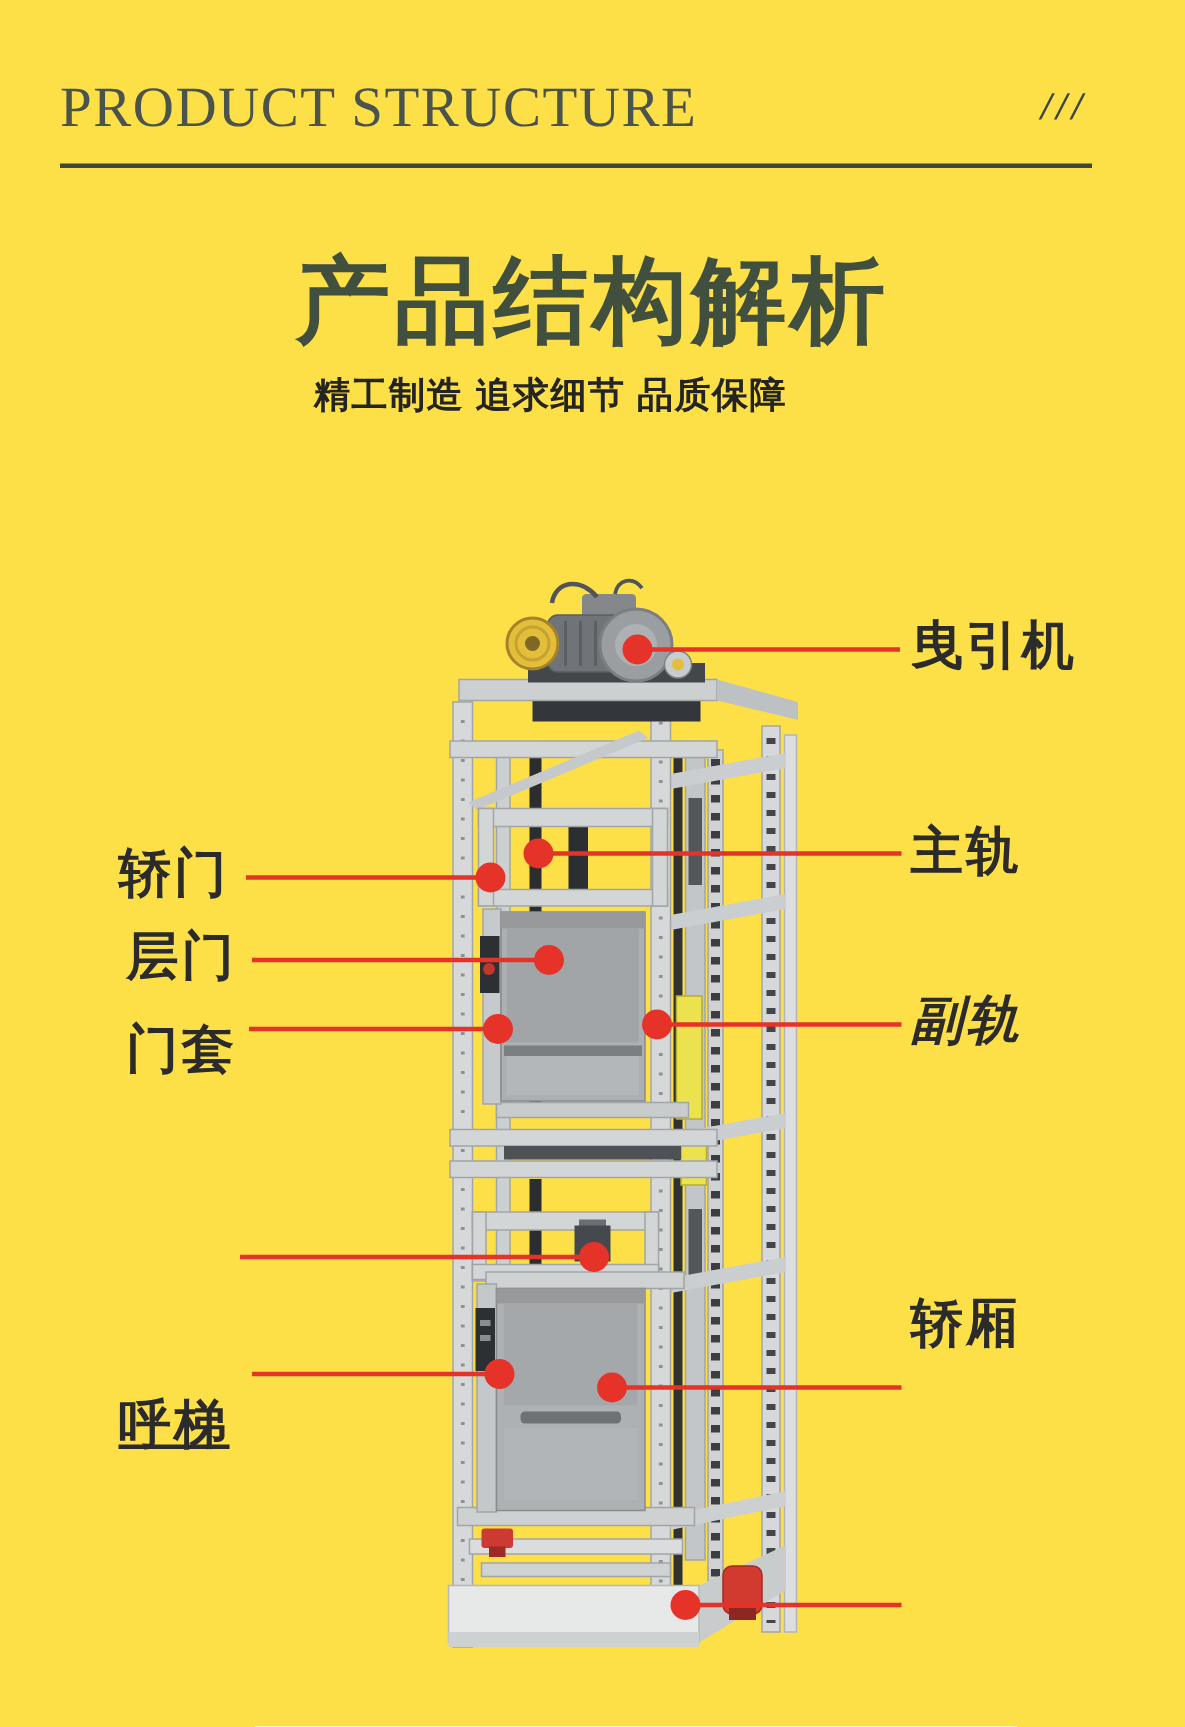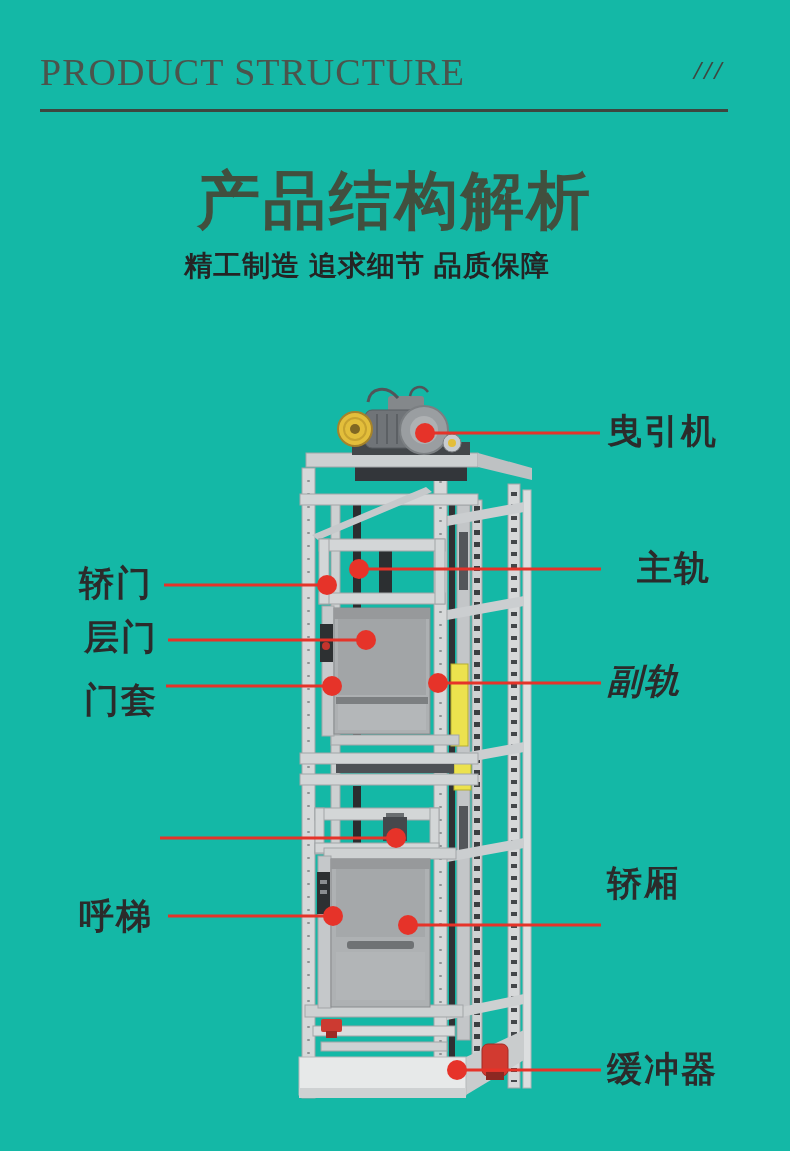--- a/index.html
+++ b/index.html
@@ -1,18 +1,18 @@
 <!DOCTYPE html>
 <html><head>
 <meta charset="utf-8">
 <style>
   * { margin:0; padding:0; box-sizing:border-box; }
   html,body { background:#ffffff; }
   .canvas {
-    position:relative; width:790px; height:1151px; background:#14b8a6;
+    position:relative; width:790px; height:1151px; background:#fde047;
     overflow:hidden; font-family:"Liberation Sans", sans-serif;
   }
   .eyebrow {
     position:absolute; left:40px; top:50px;
     font-family:"Liberation Serif", serif; font-size:38px; font-weight:400;
     color:#4b544c; letter-spacing:1px; white-space:nowrap;
   }
   .slashes {
     position:absolute; left:694px; top:56px;
     font-family:"Liberation Serif", serif; font-style:italic; font-weight:700;
@@ -22,36 +22,36 @@
     position:absolute; left:40px; top:109px; width:688px; height:3px;
     background:#3e463f;
   }
   .title {
     position:absolute; left:0; top:158px; width:790px; text-align:center;
     font-family:Liberation Mono, monospace; font-weight:700; font-size:63px;
     color:#414f3e; letter-spacing:3px; white-space:nowrap;
   }
   .subtitle {
     position:absolute; left:0; top:247px; width:734px; text-align:center;
-    font-size:28px; font-weight:600; color:#242424; letter-spacing:1px;
+    font-size:24px; font-weight:600; color:#242424; letter-spacing:1px;
     white-space:nowrap;
   }
   .diagram-svg { position:absolute; left:0; top:0; width:790px; height:1151px; }
   .lbl {
     position:absolute; font-size:35px; font-weight:600; color:#2b2b2b;
     letter-spacing:2px; white-space:nowrap; line-height:1.15;
   }
   .l-traction { left:607px; top:411px;text-align:right; }
   .l-cardoor  { left:79px;  top:563px; }
-  .l-mainrail { left:637px; top:548px; }
+  .l-mainrail { left:607px; top:548px; }
   .l-landing  { left:84px;  top:618px;font-family:Liberation Serif, serif; }
   .l-doorframe{ left:84px;  top:680px; }
   .l-auxrail  { left:607px; top:661px;font-style:italic; }
   .l-pit      { left:32px;  top:790px; letter-spacing:1px; }
-  .l-call     { left:79px;  top:896px; }
+  .l-call     { left:79px;  top:930px;text-decoration:underline; }
   .l-cabin    { left:607px; top:863px; }
   .l-buffer   { left:607px; top:1049px; }
 </style>
 </head>
 <body>
 
 <div class="canvas">
 
   <div class="eyebrow">PRODUCT STRUCTURE</div>
   <div class="slashes">///</div>
@@ -197,15 +197,14 @@
   </svg>
 
   <div class="lbl l-traction">曳引机</div>
   <div class="lbl l-cardoor">轿门</div>
   <div class="lbl l-mainrail">主轨</div>
   <div class="lbl l-landing">层门</div>
   <div class="lbl l-doorframe">门套</div>
   <div class="lbl l-auxrail">副轨</div>
   <div class="lbl l-call">呼梯</div>
   <div class="lbl l-cabin">轿厢</div>
-  <div class="lbl l-buffer">缓冲器</div>
 
 </div>
 
 </body></html>

